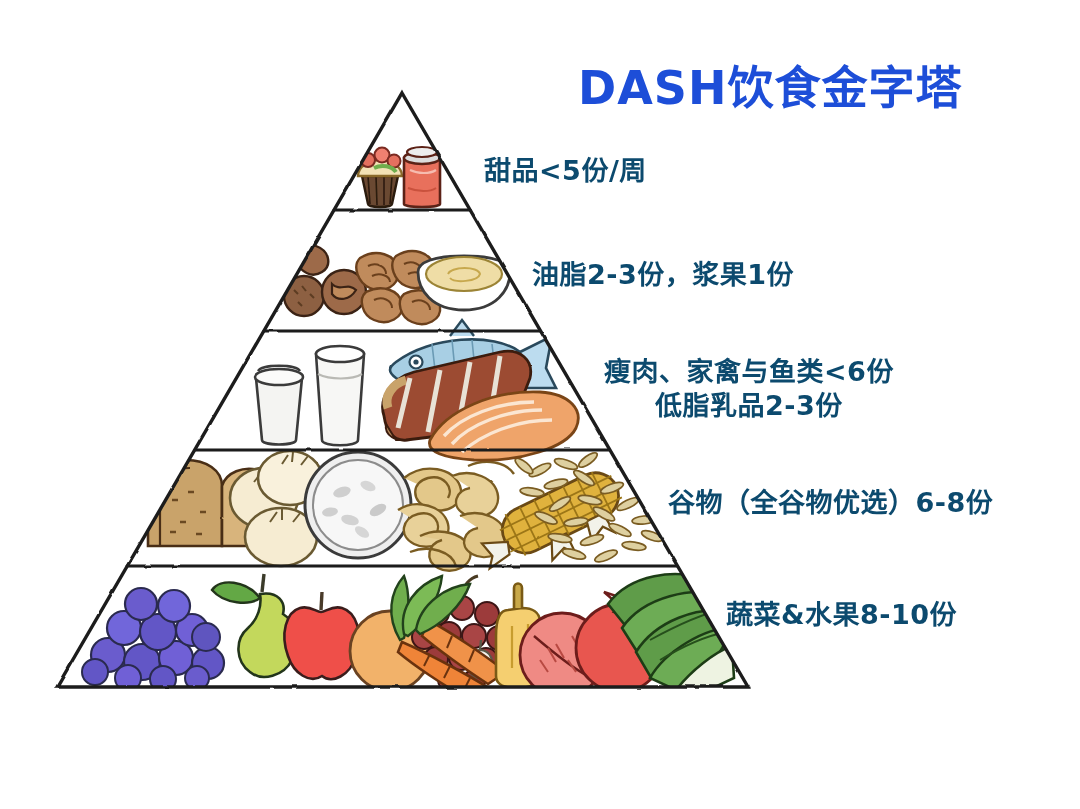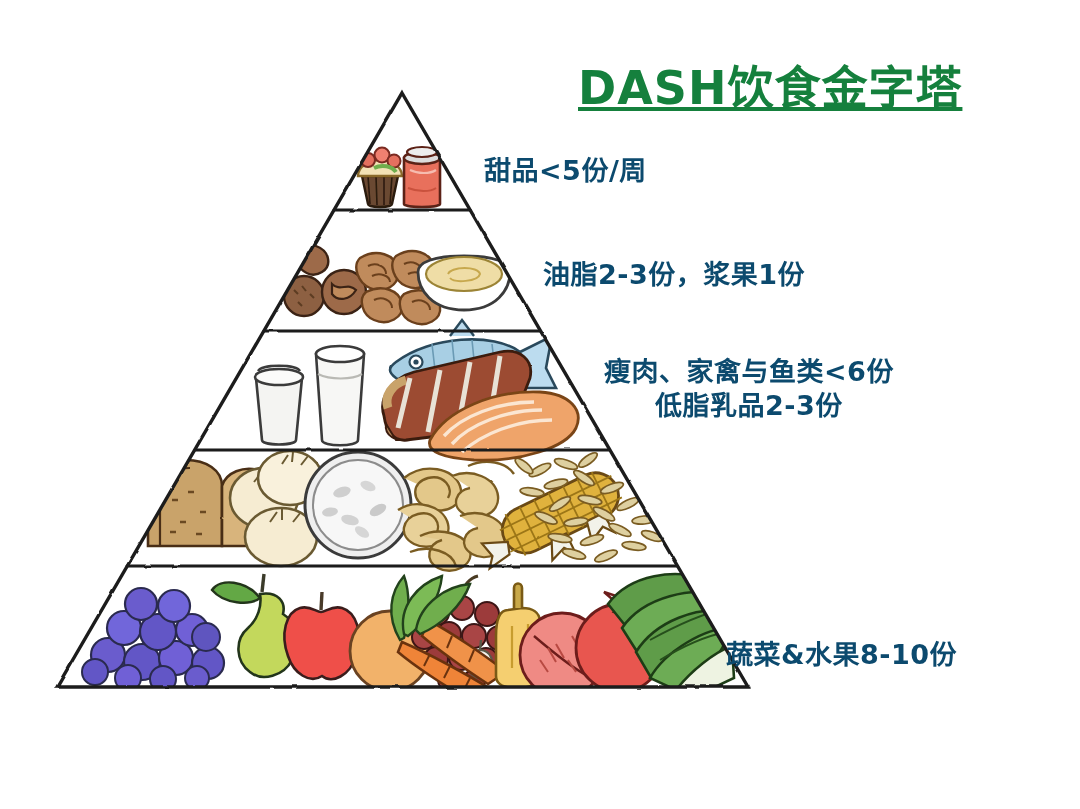--- a/index.html
+++ b/index.html
@@ -26,22 +26,21 @@
   
   .title {
     position: absolute;
     left: 578px;
     top: 63px;
     font-size: 46px;
     font-weight: 700;
     letter-spacing: 1px;
     line-height: 1.1;
     white-space: nowrap;
-    color: #15803d;
-    text-decoration: underline;
+    color: #1d4ed8;
   }
 
   
   .pyramid-layer {
     position: absolute;
     left: 0;
     top: 0;
     width: 1080px;
     height: 809px;
     pointer-events: none;
@@ -51,24 +50,24 @@
   .tier-label {
     position: absolute;
     font-size: 27px;
     font-weight: 700;
     line-height: 1.25;
     color: #0c4a6e;
     white-space: pre-line;
     letter-spacing: 0.5px;
   }
   .tier-label.l0 { left: 484px; top: 154px; }
-  .tier-label.l1 { left: 532px; top: 258px; margin-left: 11px; }
+  .tier-label.l1 { left: 532px; top: 258px; }
   .tier-label.l2 { left: 604px; top: 355px; text-align: center; }
   .tier-label.l3 { left: 668px; top: 486px; }
-  .tier-label.l4 { left: 726px; top: 598px; margin-top: 40px; }
+  .tier-label.l4 { left: 726px; top: 598px; }
 </style>
 </head>
 <body>
 
 <div id="infographic">
 
   <div class="title">DASH饮食金字塔</div>
 
   <svg class="pyramid-layer" viewBox="0 0 1080 809" xmlns="http://www.w3.org/2000/svg" aria-hidden="true">
     <defs>
@@ -351,15 +350,16 @@
       <line x1="264" y1="331" x2="540" y2="331" stroke-width="3"></line>
       <line x1="195" y1="450" x2="609" y2="450" stroke-width="3"></line>
       <line x1="127" y1="566" x2="677" y2="566" stroke-width="3"></line>
     </g>
   </svg>
 
   <div class="tier-label l0">甜品&lt;5份/周</div>
   <div class="tier-label l1">油脂2-3份，浆果1份</div>
   <div class="tier-label l2">瘦肉、家禽与鱼类&lt;6份
 低脂乳品2-3份</div>
+  <div class="tier-label l3">谷物（全谷物优选）6-8份</div>
   <div class="tier-label l4">蔬菜&amp;水果8-10份</div>
 
 </div>
 
 </body></html>

